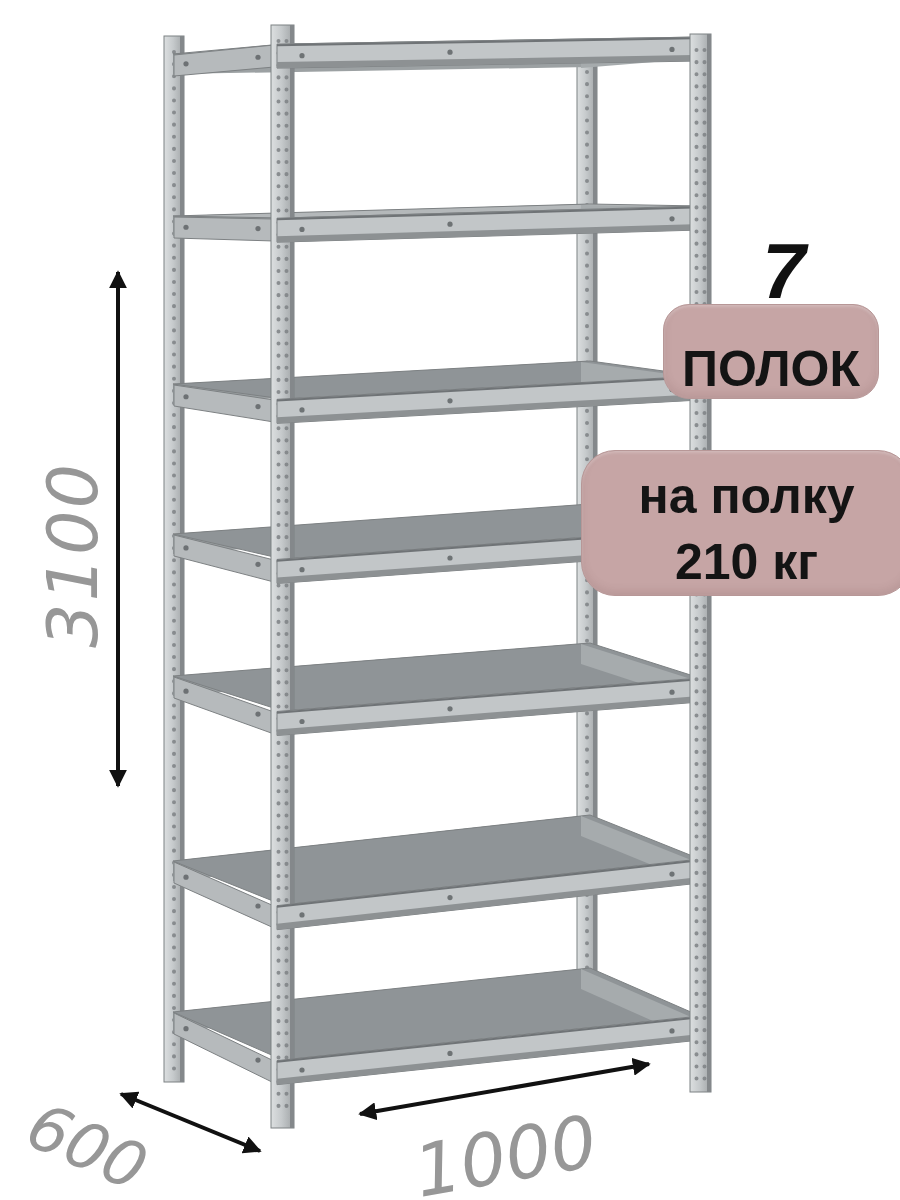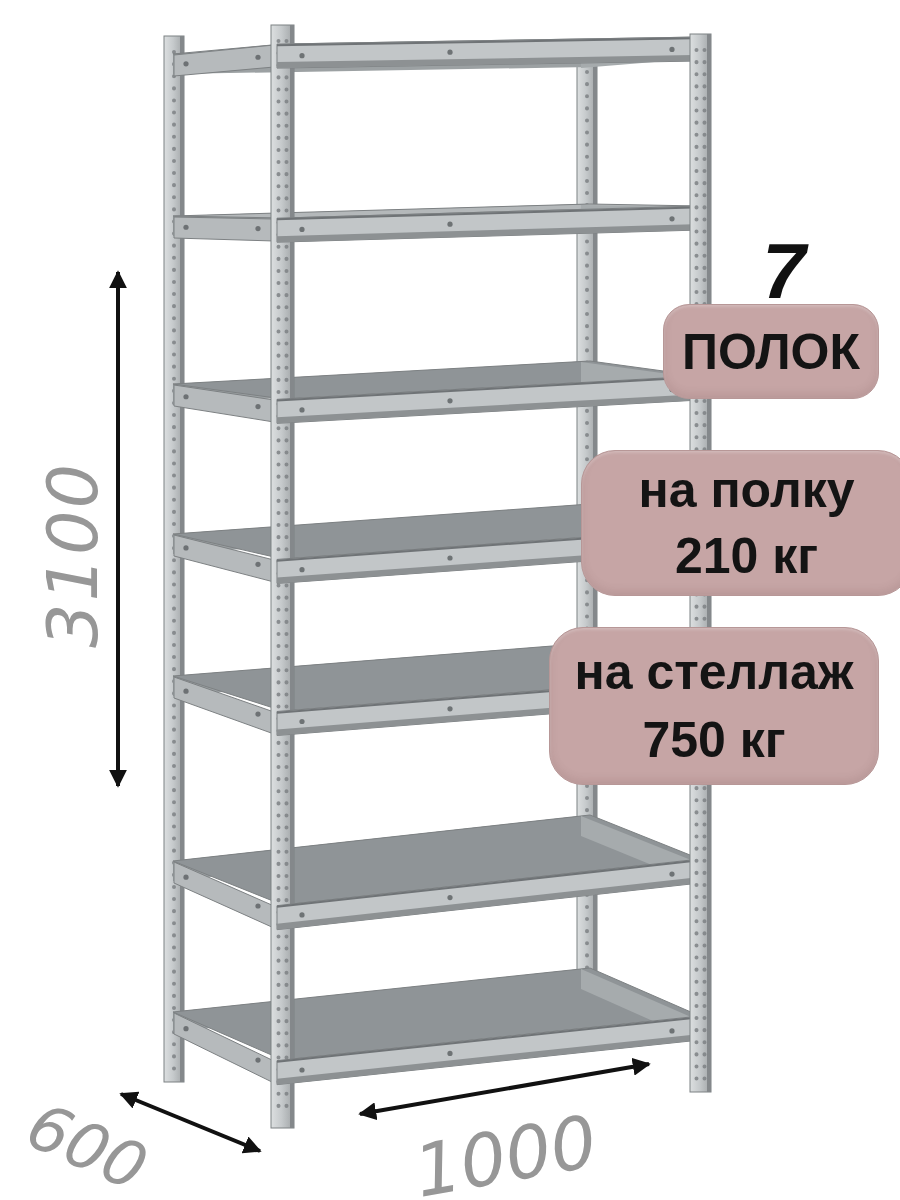--- a/index.html
+++ b/index.html
@@ -28,21 +28,21 @@
   .big-number{
     width:100px;text-align:center;
     font-size:78px;font-weight:700;font-style:italic;
     color:var(--accent-number);
     letter-spacing:-2px;
   }
   .badge{
     background:var(--badge-bg);
     border:1px solid var(--badge-border);
     box-shadow:inset 0 -4px 8px rgba(90,60,60,.12), inset 0 2px 3px rgba(255,255,255,.25);
-    display:flex;flex-direction:column;align-items:center;justify-content:center;
+    display:flex;flex-direction:column;align-items:center;justify-content:flex-end;
     color:var(--badge-text);
     font-weight:700;
     text-align:center;
   }
   .badge .ln{display:block;}
   #badge-count{left:663px;top:304px;width:214px;height:93px;border-radius:26px;font-size:50px;}
   #badge-shelf-load{left:581px;top:450px;width:329px;height:144px;border-radius:34px;font-size:50px;line-height:66px;}
   #badge-rack-load{left:549px;top:627px;width:328px;height:156px;border-radius:34px;font-size:50px;line-height:68px;}
 </style>
 </head>
@@ -187,18 +187,14 @@
 
   <div class="overlay badge" id="badge-count">
     <span class="ln">ПОЛОК</span>
   </div>
 
   <div class="overlay badge" id="badge-shelf-load">
     <span class="ln">на полку</span>
     <span class="ln">210 кг</span>
   </div>
 
-  <div class="overlay badge" id="badge-rack-load">
-    <span class="ln">на стеллаж</span>
-    <span class="ln">750 кг</span>
-  </div>
 
 </div>
 
 </body></html>

